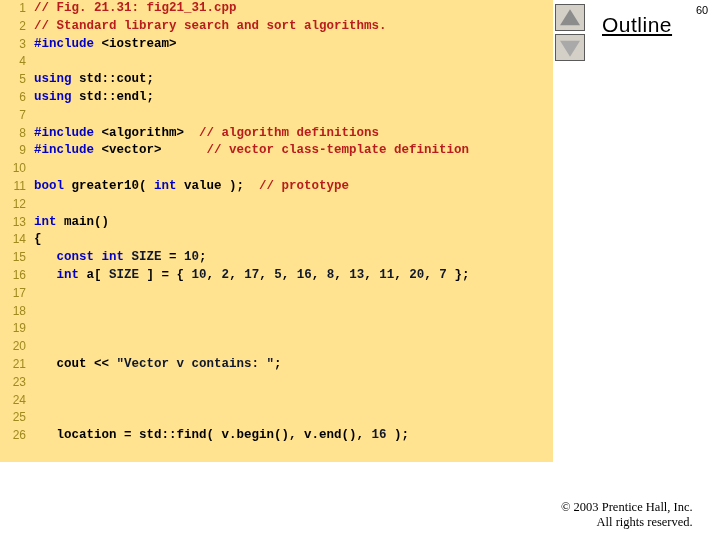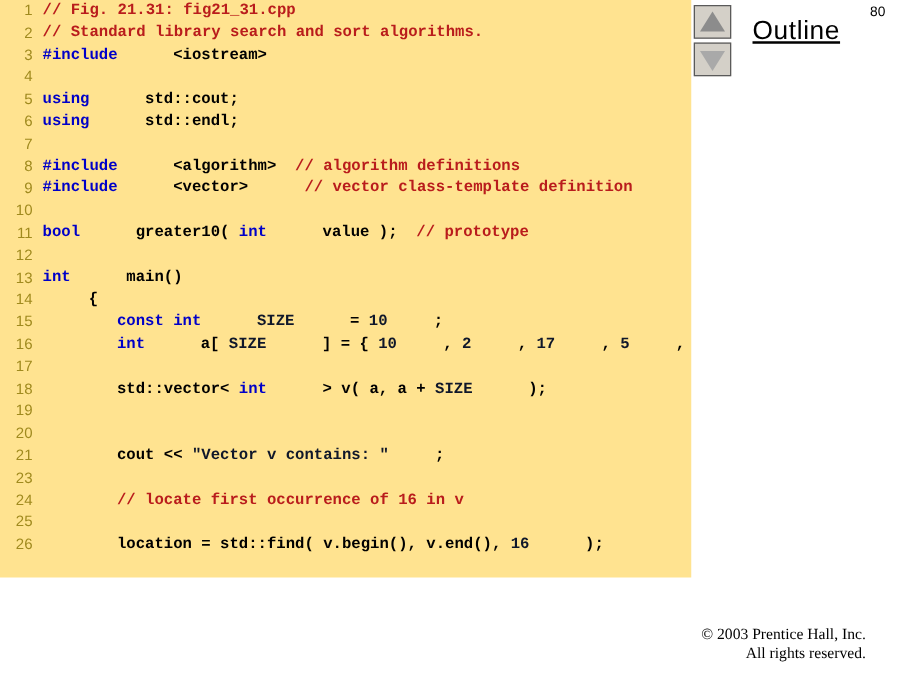--- a/index.html
+++ b/index.html
@@ -52,21 +52,21 @@
     position: absolute;
     left: 34px;
     top: 0;
     color: #000000;
   }
 
   
   .cmt  { color: #b91c1c; }
   .kw   { color: #0000c8; }
   .lit  { color: #0f172a; }
-  .pln  { color: #000000; margin-left: 37px; }
+  .pln  { color: #000000; }
 
   
   #scroll-buttons {
     position: absolute;
     left: 555px;
     top: 4px;
     width: 32px;
   }
   .scroll-btn {
     width: 30px;
@@ -148,40 +148,40 @@
       <div class="code-line"><span class="lineno">8</span><span class="codetext"><span class="kw">#include</span><span class="pln"> &lt;algorithm&gt;  </span><span class="cmt">// algorithm definitions</span></span></div>
       <div class="code-line"><span class="lineno">9</span><span class="codetext"><span class="kw">#include</span><span class="pln"> &lt;vector&gt;      </span><span class="cmt">// vector class-template definition</span></span></div>
       <div class="code-line"><span class="lineno">10</span><span class="codetext"></span></div>
       <div class="code-line"><span class="lineno">11</span><span class="codetext"><span class="kw">bool</span><span class="pln"> greater10( </span><span class="kw">int</span><span class="pln"> value );  </span><span class="cmt">// prototype</span></span></div>
       <div class="code-line"><span class="lineno">12</span><span class="codetext"></span></div>
       <div class="code-line"><span class="lineno">13</span><span class="codetext"><span class="kw">int</span><span class="pln"> main()</span></span></div>
       <div class="code-line"><span class="lineno">14</span><span class="codetext"><span class="pln">{</span></span></div>
       <div class="code-line"><span class="lineno">15</span><span class="codetext"><span class="pln">   </span><span class="kw">const int</span><span class="pln"> </span><span class="lit">SIZE</span><span class="pln"> = </span><span class="lit">10</span><span class="pln">;</span></span></div>
       <div class="code-line"><span class="lineno">16</span><span class="codetext"><span class="pln">   </span><span class="kw">int</span><span class="pln"> a[ </span><span class="lit">SIZE</span><span class="pln"> ] = { </span><span class="lit">10</span><span class="pln">, </span><span class="lit">2</span><span class="pln">, </span><span class="lit">17</span><span class="pln">, </span><span class="lit">5</span><span class="pln">, </span><span class="lit">16</span><span class="pln">, </span><span class="lit">8</span><span class="pln">, </span><span class="lit">13</span><span class="pln">, </span><span class="lit">11</span><span class="pln">, </span><span class="lit">20</span><span class="pln">, </span><span class="lit">7</span><span class="pln"> };</span></span></div>
       <div class="code-line"><span class="lineno">17</span><span class="codetext"></span></div>
-      <div class="code-line"><span class="lineno">18</span><span class="codetext"><span class="pln">   std::vector&lt; </span><span class="kw">int</span><span class="pln"> &gt; v( a, a + </span><span class="lit">SIZE</span><span class="pln"> );</span></span></div>
+      <div class="code-line"><span class="lineno">18</span></div>
       <div class="code-line"><span class="lineno">19</span></div>
       <div class="code-line"><span class="lineno">20</span><span class="codetext"></span></div>
       <div class="code-line"><span class="lineno">21</span><span class="codetext"><span class="pln">   cout &lt;&lt; </span><span class="lit">"Vector v contains: "</span><span class="pln">;</span></span></div>
       <div class="code-line"><span class="lineno">23</span><span class="codetext"></span></div>
-      <div class="code-line"><span class="lineno">24</span><span class="codetext"><span class="pln">   </span><span class="cmt">// locate first occurrence of 16 in v</span></span></div>
+      <div class="code-line"><span class="lineno">24</span></div>
       <div class="code-line"><span class="lineno">25</span></div>
       <div class="code-line"><span class="lineno">26</span><span class="codetext"><span class="pln">   location = std::find( v.begin(), v.end(), </span><span class="lit">16</span><span class="pln"> );</span></span></div>
     </div>
 </div>
 
 <div id="scroll-buttons">
   <div class="scroll-btn">
     <span class="tri tri-up"></span>
   </div>
   <div class="scroll-btn">
     <span class="tri tri-down"></span>
   </div>
 </div>
 
 <div id="outline-title">Outline</div>
 
-<div id="page-number">80</div>
+<div id="page-number">60</div>
 
 <div id="footer">
   <div>© 2003 Prentice Hall, Inc.</div>
   <div>All rights reserved.</div>
 </div>
 
 </body></html>

